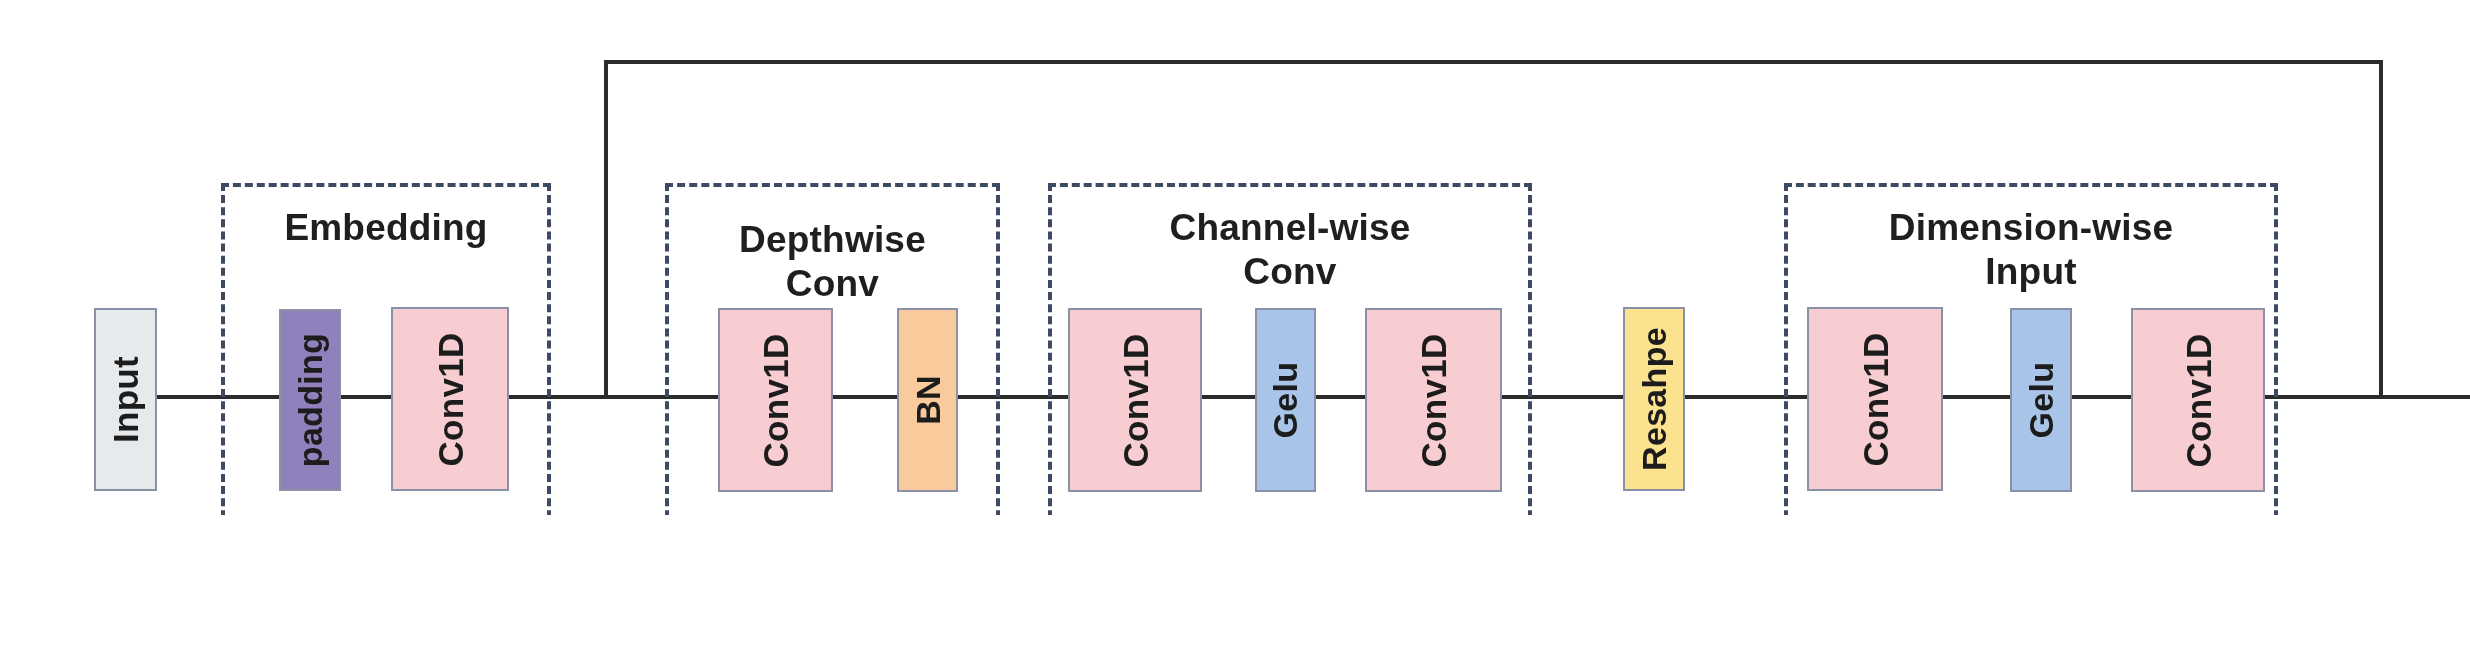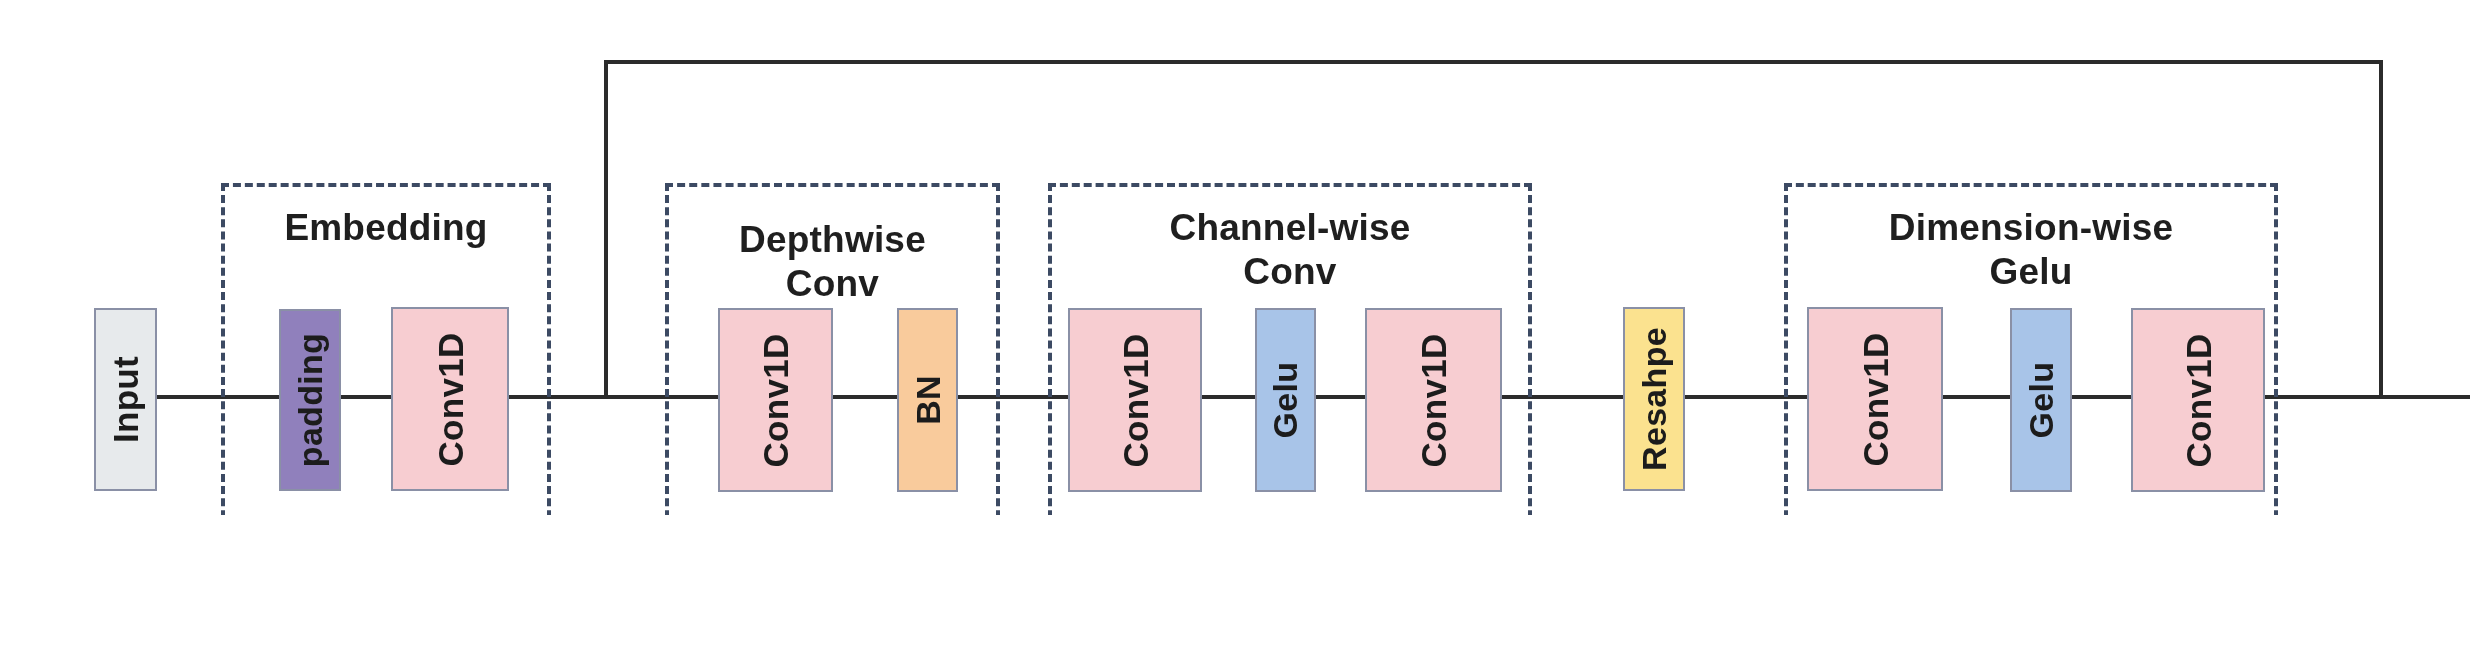--- a/index.html
+++ b/index.html
@@ -82,21 +82,21 @@
 Conv</div>
   </div>
 
   <div class="group" style="left:1048px;top:183px;width:484px;height:408px;">
     <div class="group-label" style="top:19px;">Channel-wise
 Conv</div>
   </div>
 
   <div class="group" style="left:1784px;top:183px;width:494px;height:408px;">
     <div class="group-label" style="top:19px;">Dimension-wise
-Gelu</div>
+Input</div>
   </div>
 
   <div class="block" style="left:94px;top:308px;width:63px;height:183px;background:#E7EAEC;">
     <span class="vlabel">Input</span>
   </div>
 
   <div class="block small" style="left:279px;top:309px;width:62px;height:182px;background:#9080BC;">
     <span class="vlabel">padding</span>
   </div>
 

